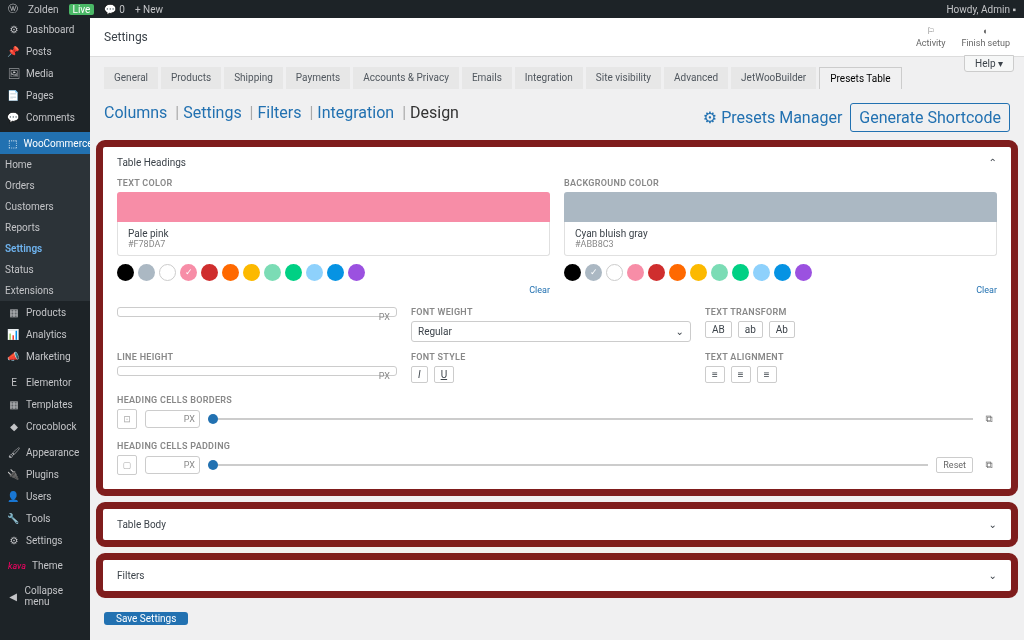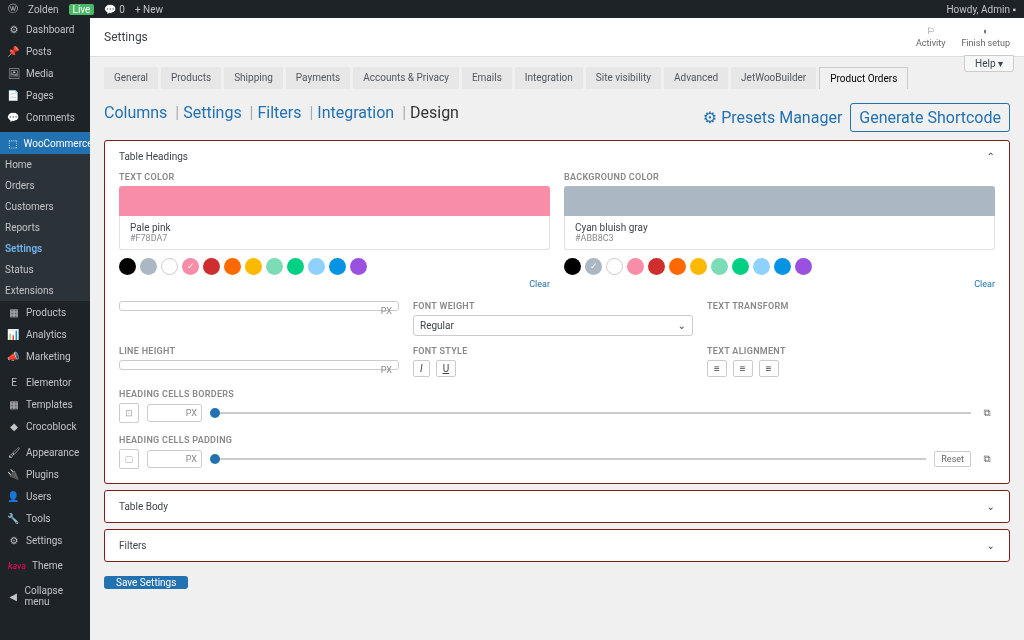--- a/index.html
+++ b/index.html
@@ -25,21 +25,21 @@
 .tabs { display:flex; gap:3px; padding:10px 14px 0; }
 .tab { padding:5px 10px; background:#e7e7e7; font-size:10px; color:#50575e; cursor:pointer; }
 .tab.active { background:#f0f0f1; color:#000; border:1px solid #ccc; border-bottom:none; }
 .subtabs { padding:14px 14px 8px; display:flex; justify-content:space-between; font-size:16px; }
 .subtabs .links a { color:#2271b1; text-decoration:none; margin-right:4px; }
 .subtabs .links .sep2 { color:#aaa; }
 .subtabs .links .cur { color:#333; }
 .subtabs .right { display:flex; gap:8px; align-items:center; }
 .subtabs .right a { color:#2271b1; text-decoration:none; }
 .genbtn { border:1px solid #2271b1; padding:4px 8px; border-radius:3px; color:#2271b1; }
-.panel { background:#fff; margin:0 14px 6px; border:1px solid #7f1d1d; border-radius:3px; }
+.panel { background:#fff; margin:0 6px 6px; border:7px solid #7f1d1d; border-radius:9px; }
 .panel .head { padding:10px 14px; display:flex; justify-content:space-between; font-size:10px; cursor:pointer; }
 .panel .body { padding:0 14px 14px; }
 .row { display:flex; gap:14px; }
 .col { flex:1; }
 .lbl { font-size:9px; color:#888; font-weight:600; margin-bottom:4px; display:block; letter-spacing:0.3px; }
 .swatch-big { height:30px; border-radius:3px 3px 0 0; }
 .swatch-info { padding:6px 10px; border:1px solid #e0e0e0; border-top:none; border-radius:0 0 3px 3px; font-size:10px; }
 .swatch-info .hex { font-size:9px; color:#888; }
 .swatches { display:flex; gap:4px; margin:8px 0 4px; }
 .sw { width:17px; height:17px; border-radius:50%; cursor:pointer; border:1px solid transparent; }
@@ -200,21 +200,21 @@
         <div class="tab">General</div>
         <div class="tab">Products</div>
         <div class="tab">Shipping</div>
         <div class="tab">Payments</div>
         <div class="tab">Accounts &amp; Privacy</div>
         <div class="tab">Emails</div>
         <div class="tab">Integration</div>
         <div class="tab">Site visibility</div>
         <div class="tab">Advanced</div>
         <div class="tab">JetWooBuilder</div>
-        <div class="tab active">Product Orders</div>
+        <div class="tab active">Presets Table</div>
       </div>
 
     <div class="subtabs">
       <div class="links" id="subtabs"><a href="#" class="">Columns</a><span class="sep2"> | </span><a href="#" class="">Settings</a><span class="sep2"> | </span><a href="#" class="">Filters</a><span class="sep2"> | </span><a href="#" class="">Integration</a><span class="sep2"> | </span><span class="cur">Design</span></div>
       <div class="right">
         <a href="#"><span>⚙</span> <span>Presets Manager</span></a>
         <a href="#" class="genbtn">Generate Shortcode</a>
       </div>
     </div>
 
@@ -281,20 +281,25 @@
           </div>
           <div class="third">
             <span class="lbl">FONT WEIGHT</span>
             <div class="select">
                 <span>Regular</span>
                 <span>⌄</span>
               </div>
           </div>
           <div class="third">
             <span class="lbl">TEXT TRANSFORM</span>
+            <div class="btnrow" id="transforms">
+                <span class="tt">AB</span>
+                <span class="tt">ab</span>
+                <span class="tt">Ab</span>
+              </div>
           </div>
         </div>
 
         <div class="row" style="margin-top:10px">
           <div class="third">
             <span class="lbl">LINE HEIGHT</span>
             <div class="input">
                 <span class="unit">PX</span>
               </div>
           </div>

